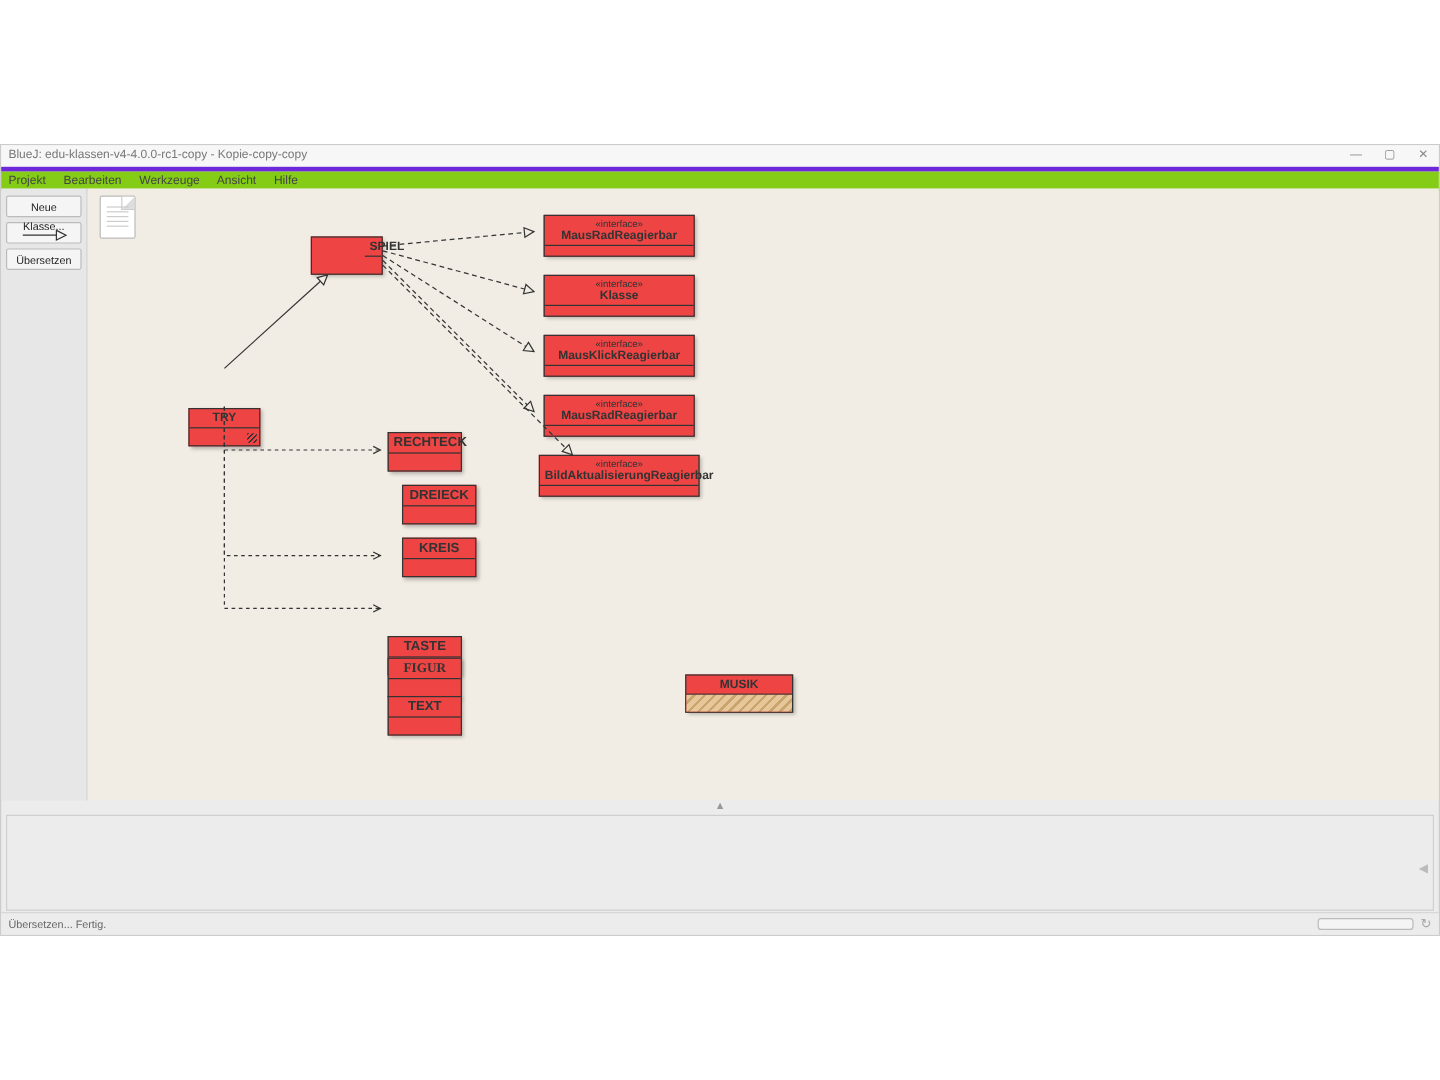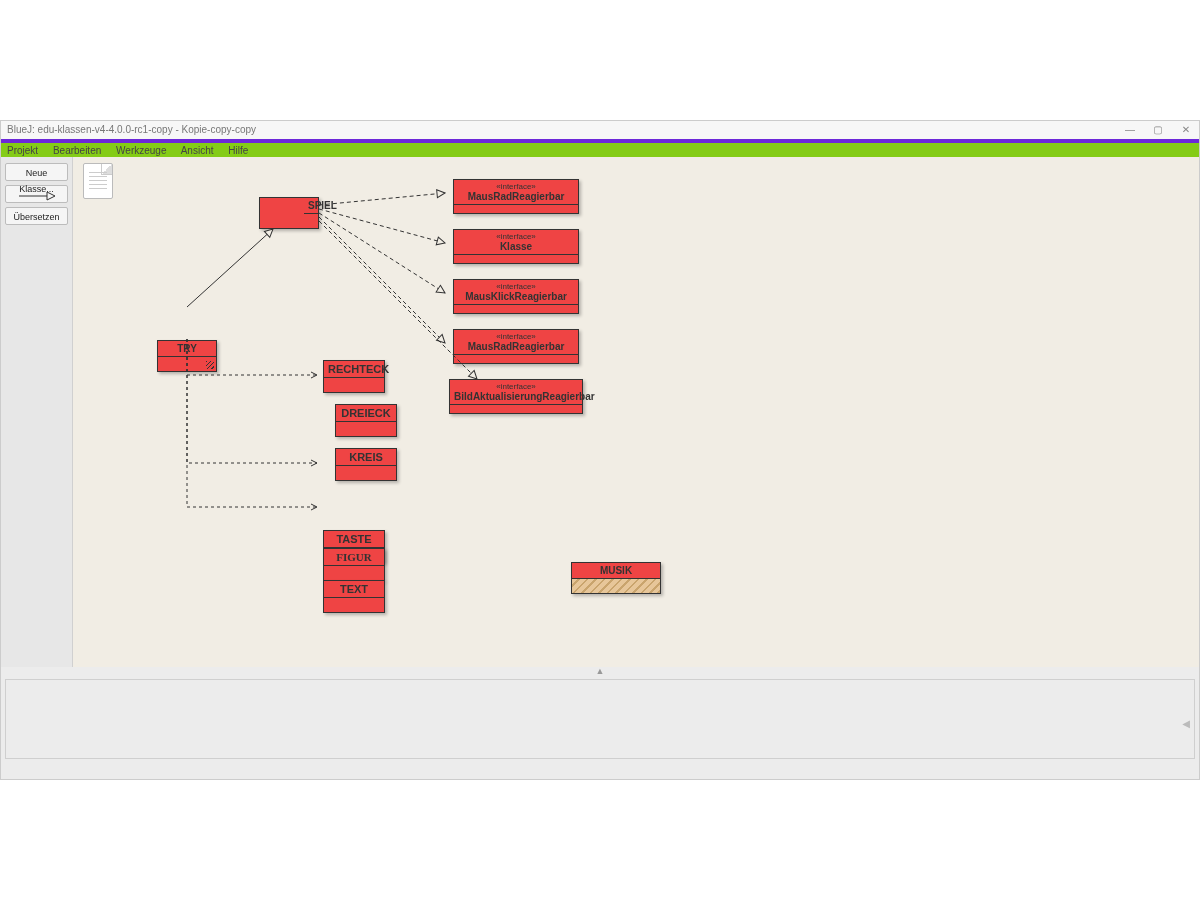--- a/index.html
+++ b/index.html
@@ -161,15 +161,22 @@
   </div>
 
   <div class="splitter">
         <span>▲</span>
       </div>
 
   <div class="terminal">
     <span class="tret">◀</span>
   </div>
 
+  <div class="status">
+    <span>Übersetzen... Fertig.</span>
+    <span style="display:flex;align-items:center;">
+      <span class="prog"></span>
+      <span class="loop">↻</span>
+    </span>
+  </div>
 
  </div>
 </div>
 
 </body></html>

